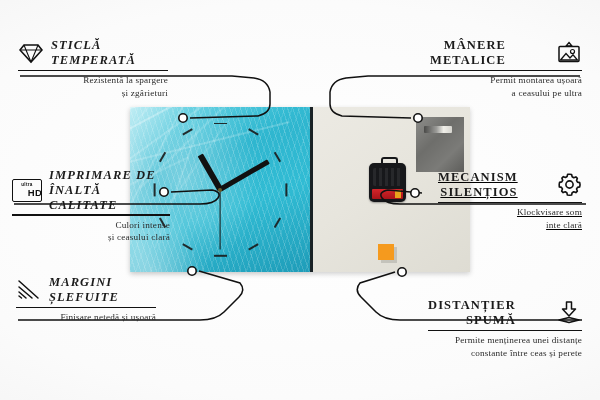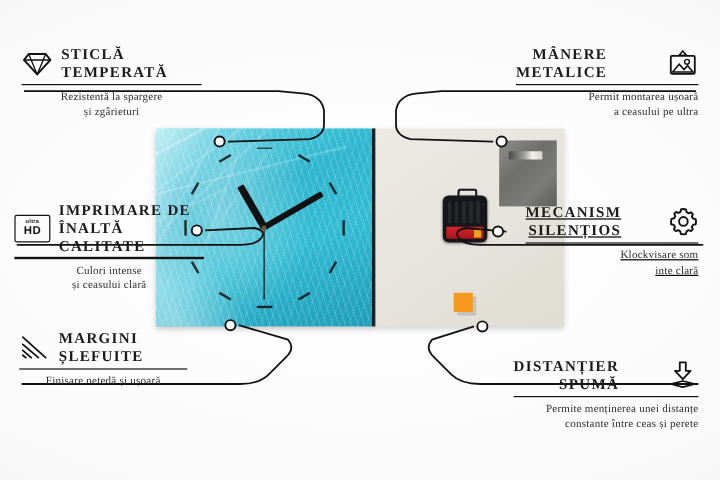--- a/index.html
+++ b/index.html
@@ -91,33 +91,33 @@
     font-family:"Liberation Serif", serif;
     font-weight:700;font-size:12.5px;letter-spacing:1.1px;color:#1b1b1b;
     line-height:1.18;text-transform:uppercase;
   }
   .co-rule{height:1.6px;background:#111;margin-top:2px;}
   .co-sub{
     font-family:"Liberation Serif", serif;
     font-size:9.2px;color:#2b2b2b;line-height:1.35;margin-top:3px;letter-spacing:.2px;
   }
   .left .co-head{justify-content:flex-start;}
-  .left .co-title{text-align:left;}
-  .left .co-sub{text-align:center;}
+  .left .co-title{text-align:left;font-style:italic;}
+  .left .co-sub{text-align:right;}
   .right .co-head{justify-content:space-between;}
   .right .co-title{text-align:right;}
   .right .co-sub{text-align:right;}
   .ico{width:26px;height:26px;flex:0 0 26px;display:flex;align-items:center;justify-content:center;color:#111;}
   .ico svg{display:block;}
   .ico.hd{
     width:28px;height:21px;flex:0 0 28px;border:1.6px solid #111;border-radius:2px;
     flex-direction:column;line-height:1;
   }
   .ico.hd .u{font-family:"Liberation Sans",sans-serif;font-size:4.6px;font-weight:700;letter-spacing:.3px;}
-  .ico.hd .h{font-family:"Liberation Sans",sans-serif;font-size:9.5px;font-weight:700;letter-spacing:.4px;margin-top:.5px;}
+  .ico.hd .h{font-family:"Liberation Sans",sans-serif;font-size:9.5px;font-weight:700;letter-spacing:.4px;margin-top:.5px;padding-left:16px;}
 
   
   #wires{position:absolute;left:0;top:0;width:600px;height:400px;pointer-events:none;}
 </style>
 </head>
 <body>
 
 <div id="stage">
 
   <div class="product">

